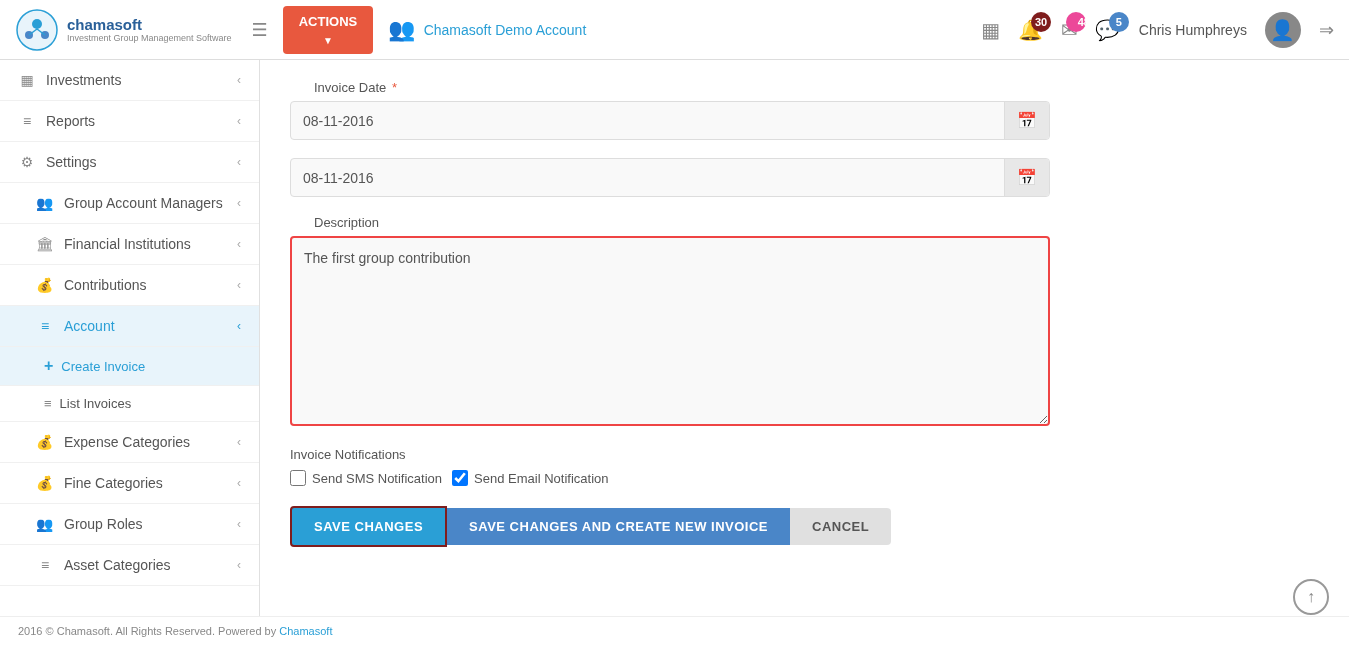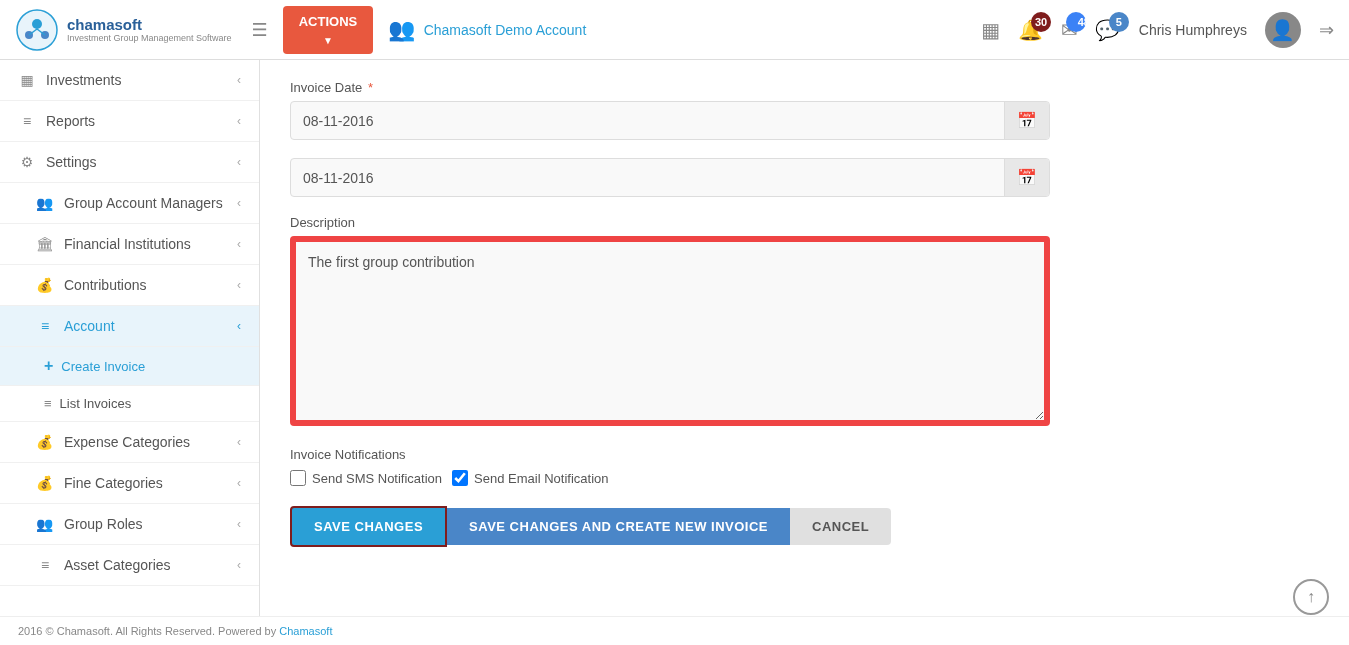--- a/index.html
+++ b/index.html
@@ -22,21 +22,21 @@
     .account-icon { font-size: 22px; color: #4a86c8; }
     .navbar-right { margin-left: auto; display: flex; align-items: center; gap: 18px; }
     .nav-icon-group { display: flex; align-items: center; gap: 4px; position: relative; }
     .nav-icon { font-size: 20px; color: #888; }
     .badge {
       position: absolute; top: -6px; right: -8px;
       border-radius: 50%; color: #fff; font-size: 11px; font-weight: bold;
       width: 20px; height: 20px; display: flex; align-items: center; justify-content: center;
     }
     .badge-teal { background: #7f1d1d; }
-    .badge-red { background: #3b82f6; padding-left: 16px; }
+    .badge-red { background: #ec4899; padding-left: 16px; }
     .badge-blue { background: #4a86c8; }
     .user-name { color: #555; font-size: 14px; }
     .user-avatar { width: 36px; height: 36px; border-radius: 50%; background: #888; display: flex; align-items: center; justify-content: center; color: #ccc; font-size: 20px; }
     .logout-icon { color: #888; font-size: 18px; cursor: pointer; }
 
     
     .main-layout { display: flex; flex: 1; overflow: hidden; }
 
     
     .sidebar {
@@ -59,39 +59,39 @@
     }
     .sidebar-sub-item.active-sub { color: #2a9fd6; background: #e8f4fb; }
     .sidebar-sub-icon { color: #2a9fd6; font-weight: bold; font-size: 16px; }
 
     
     .content { flex: 1; overflow-y: auto; padding: 20px 30px; background: #fff; }
 
     .form-section { max-width: 760px; }
 
     .form-group { margin-bottom: 18px; }
-    .form-label { font-size: 13px; color: #555; margin-bottom: 6px; display: block; }
+    .form-label { font-size: 13px; color: #555; margin-bottom: 6px; display: block; margin-left: 24px; }
     .form-label .required { color: #e8583e; margin-left: 2px; }
 
     .form-input-wrapper {
       display: flex; align-items: center;
       border: 1px solid #ddd; border-radius: 4px; background: #f9f9f9;
       overflow: hidden;
     }
     .form-input {
       flex: 1; border: none; background: transparent; padding: 9px 12px;
       font-size: 14px; color: #555; outline: none;
     }
     .cal-btn {
       background: #e8e8e8; border: none; border-left: 1px solid #ddd;
       padding: 9px 12px; cursor: pointer; color: #888; font-size: 16px;
     }
 
     .form-textarea {
-      width: 100%; border: 6px solid #ef4444; border-radius: 4px;
+      width: 100%; border: 2px solid #ef4444; border-radius: 4px;
       padding: 12px; font-size: 14px; color: #555; background: #f9f9f9;
       resize: vertical; min-height: 190px; outline: none; font-family: inherit;
     }
 
     .notifications-row { display: flex; align-items: center; gap: 10px; margin-bottom: 20px; }
     .notifications-label { font-size: 13px; color: #555; margin-bottom: 8px; display: block; }
     .checkbox-group { display: flex; align-items: center; gap: 6px; font-size: 13px; color: #555; }
     .checkbox-input { width: 16px; height: 16px; cursor: pointer; }
 
     

